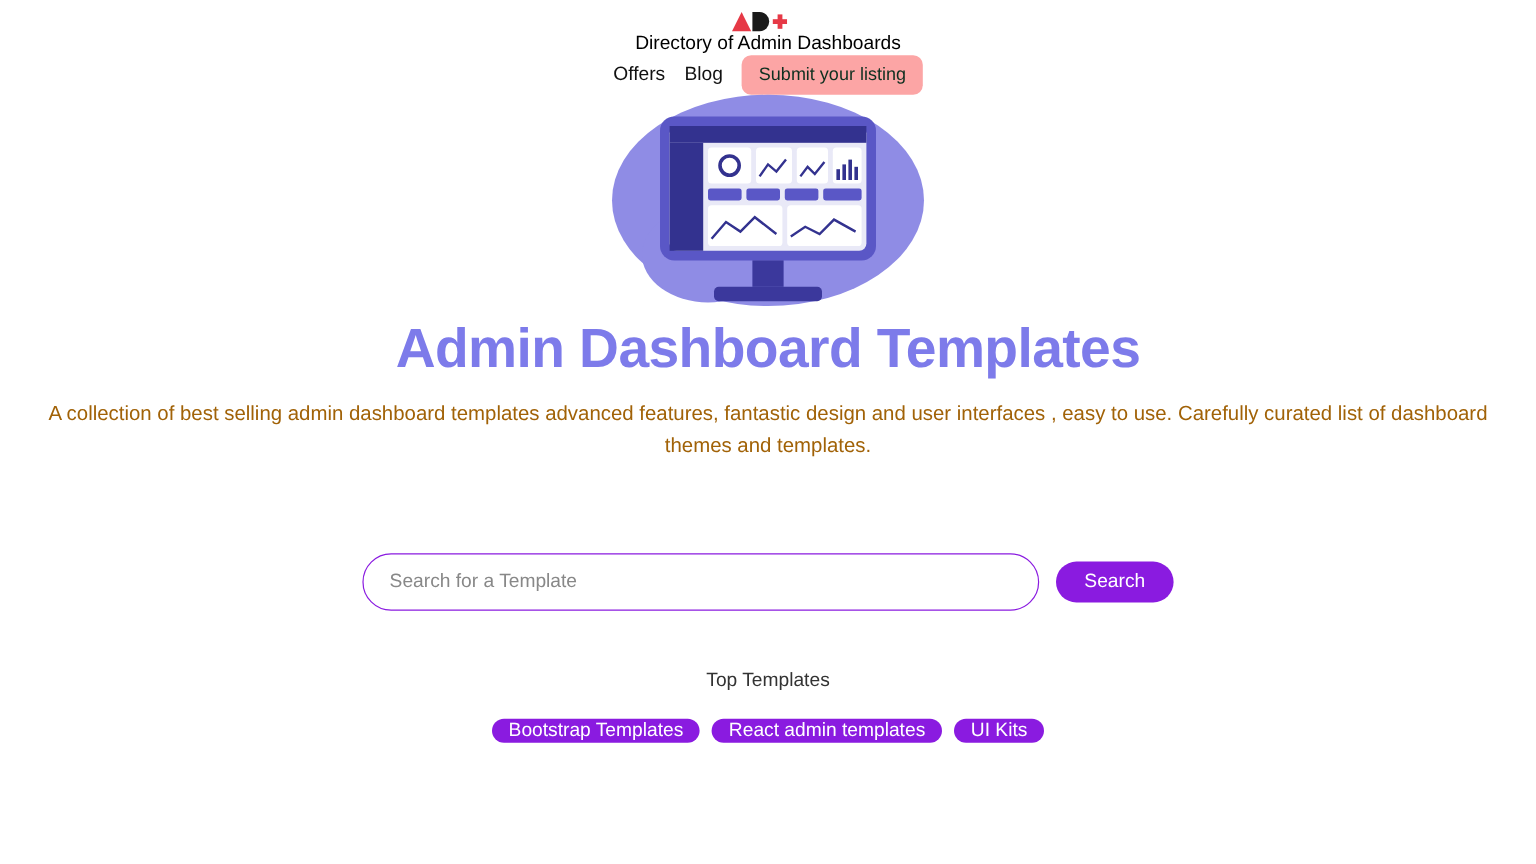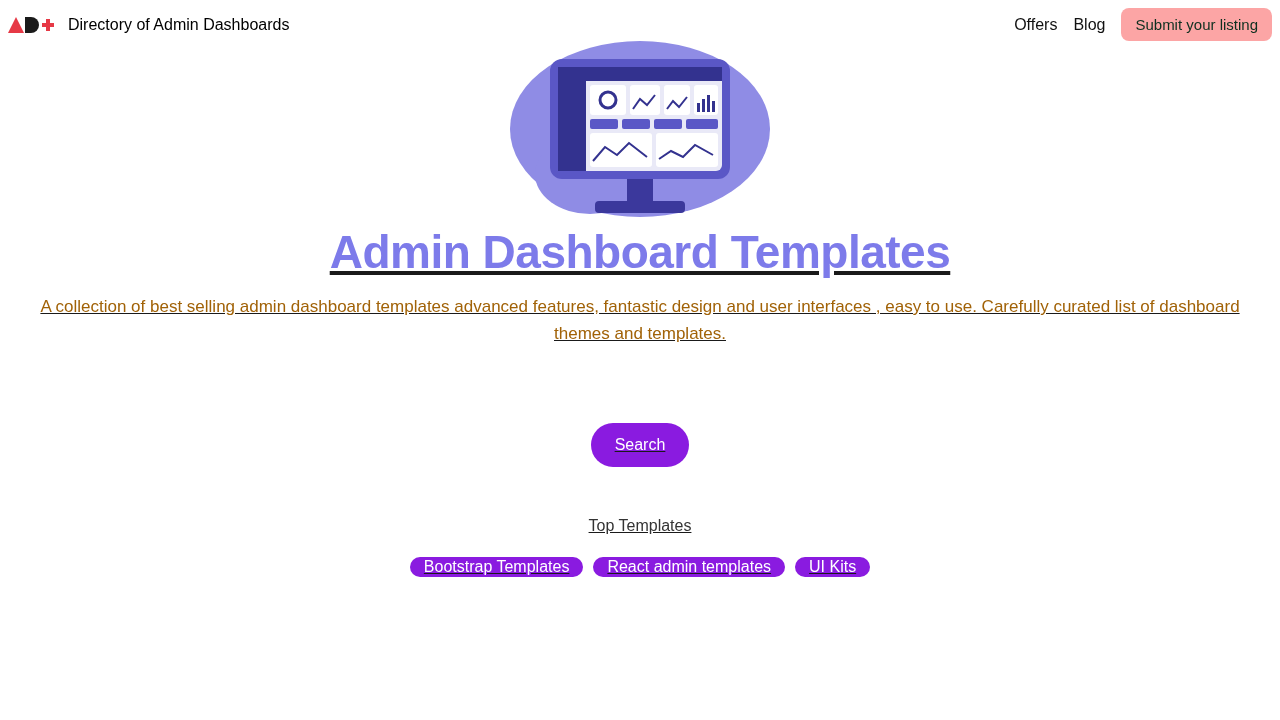--- a/index.html
+++ b/index.html
@@ -8,20 +8,21 @@
     color: #1a1a1a;
     background: #fff;
     width: 1280px;
     height: 720px;
     overflow: hidden;
   }
   .topbar {
     display: flex;
     align-items: center;
     padding: 8px 8px 0 8px;
+    flex-direction: column;
   }
   .logo {
     display: flex;
     align-items: center;
     gap: 4px;
     margin-right: 14px;
   }
   .logo svg { display: block; }
   .brand-text {
     font-size: 16px;
@@ -45,21 +46,20 @@
     padding: 8px 14px;
     border-radius: 8px;
     font-size: 15px;
     cursor: pointer;
   }
   .hero {
     display: flex;
     flex-direction: column;
     align-items: center;
     margin-top: -12px;
-    text-decoration: underline;
   }
   .hero-illustration {
     width: 290px;
     height: 200px;
     position: relative;
   }
   .page-title {
     font-size: 46px;
     font-weight: 800;
     color: #7d7bea;
@@ -89,21 +89,21 @@
     border-radius: 26px;
     padding: 0 22px;
     font-size: 16px;
     color: #333;
   }
   .search-input::placeholder { color: #888; }
   .search-btn {
     background: #8a1be0;
     color: #fff;
     border: none;
-    height: 44px;
+    height: 34px;
     padding: 0 24px;
     border-radius: 26px;
     font-size: 16px;
     cursor: pointer;
   }
   .top-cats-label {
     text-align: center;
     font-size: 16px;
     color: #333;
     margin-top: 50px;
@@ -182,20 +182,21 @@
       <polyline points="98,132 110,118 122,126 134,114 152,128" fill="none" stroke="#33328f" stroke-width="2"></polyline>
       <rect x="161" y="104" width="62" height="34" rx="3" fill="#fff"></rect>
       <polyline points="164,130 176,122 188,128 200,116 218,126" fill="none" stroke="#33328f" stroke-width="2"></polyline>
     </svg>
   </div>
 
   <h1 class="page-title">Admin Dashboard Templates</h1>
   <p class="page-subtitle">A collection of best selling admin dashboard templates advanced features, fantastic design and user interfaces , easy to use. Carefully curated list of dashboard themes and templates.</p>
 
   <div class="search-row">
+    <input class="search-input" type="text" placeholder="Search for a Template" style="">
     <button class="search-btn">Search</button>
   </div>
 
   <div class="top-cats-label">Top Templates</div>
 
   <div class="cats-row">
     <div class="cat-pill">Bootstrap Templates</div>
     <div class="cat-pill">React admin templates</div>
     <div class="cat-pill">UI Kits</div>
   </div>

